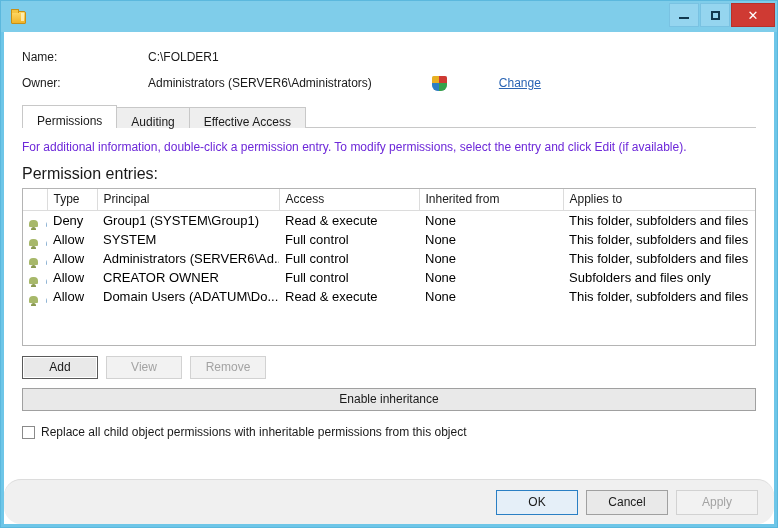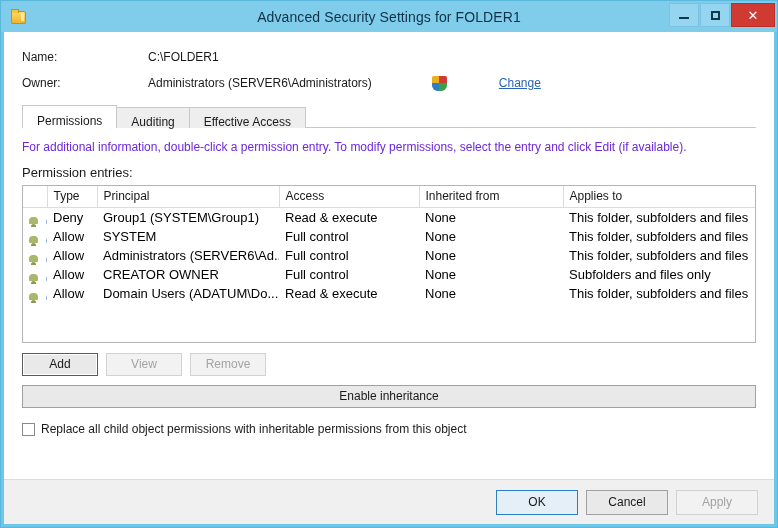--- a/index.html
+++ b/index.html
@@ -204,21 +204,21 @@
   }
 
   .info-text {
     margin-top: 12px;
     font-size: 12px;
     color: #6d28d9;
   }
   .entries-label {
     margin-top: 11px;
     margin-bottom: 5px;
-    font-size: 13px;
+    font-size: 16px;
     color: #1a1a1a;
   }
 
   
   .listbox {
     border: 1px solid #b4b4b4;
     background: #ffffff;
     height: 158px;
     box-sizing: border-box;
     overflow: hidden;
@@ -343,37 +343,37 @@
   
   .footer {
     flex: 0 0 44px;
     background: #f0f0f0;
     border-top: 1px solid #dcdcdc;
     display: flex;
     align-items: center;
     justify-content: flex-end;
     padding-right: 16px;
     gap: 8px;
+    border-radius: 17px;
   }
   .footer .btn { min-width: 82px; height: 25px; line-height: 23px; }
   .btn.default {
     border: 1px solid #2a7fc4;
     background: #e5eff8;
   }
 </style>
 </head>
 <body>
 
 <div class="window">
 
   <div class="titlebar">
     <div class="title-icon">
       <div class="folder-ico"></div>
     </div>
-    <div class="title-text">Advanced Security Settings for FOLDER1</div>
     <div class="win-controls">
       <div class="win-btn">
         <div class="min-glyph"></div>
       </div>
       <div class="win-btn">
         <div class="max-glyph"></div>
       </div>
       <div class="win-btn close">✕</div>
     </div>
   </div>

